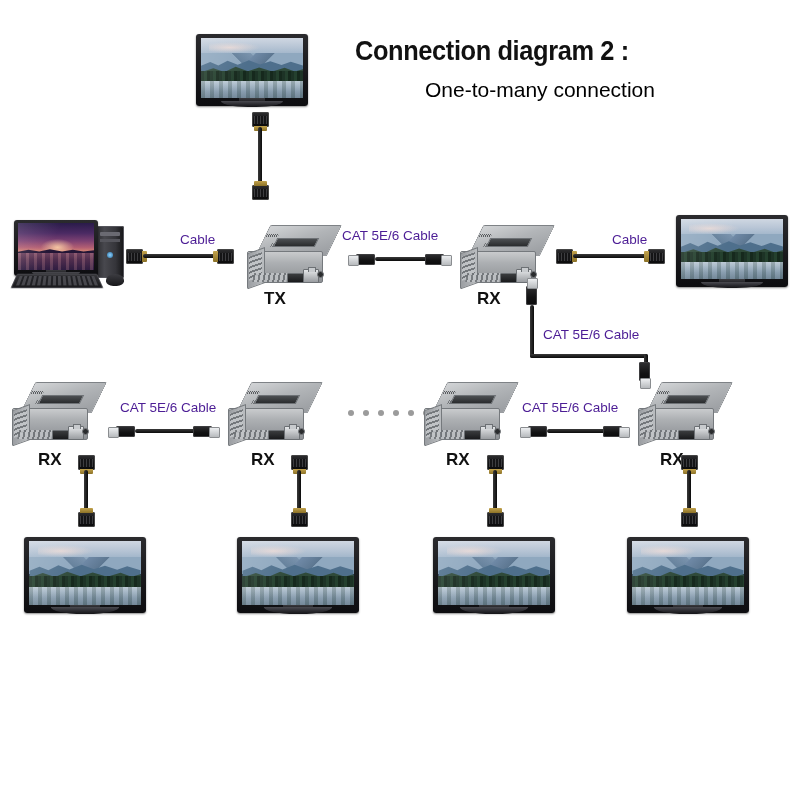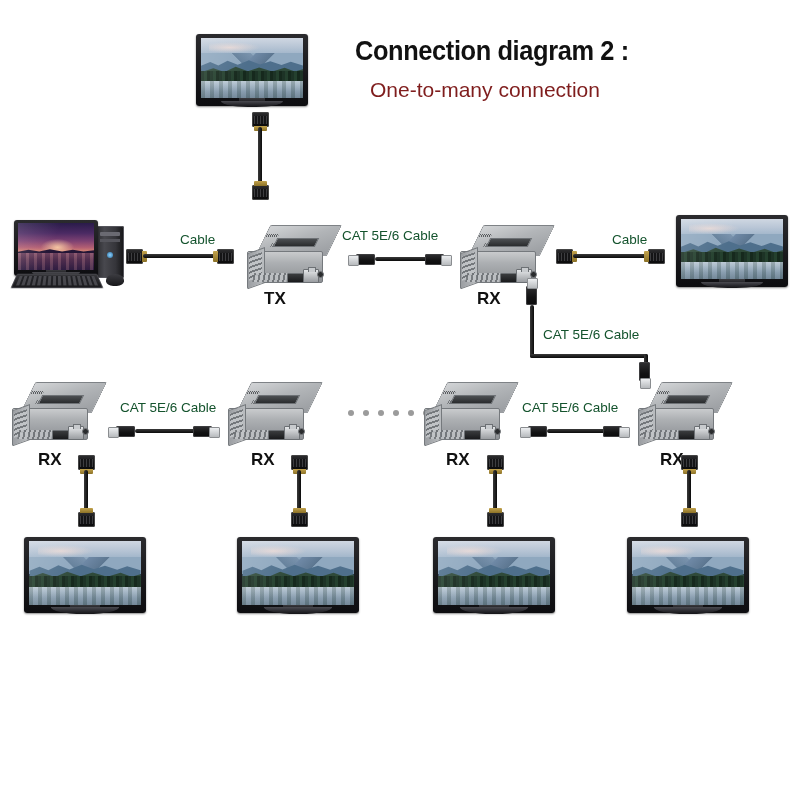--- a/index.html
+++ b/index.html
@@ -5,25 +5,25 @@
   html,body{margin:0;padding:0;background:#ffffff;}
   body{width:800px;height:800px;position:relative;overflow:hidden;
        font-family:"Liberation Sans",sans-serif;color:#111;}
   .stage{position:absolute;left:0;top:0;width:800px;height:564px;}
   .abs{position:absolute;}
 
   
   #title{left:355px;top:36px;width:320px;font-size:27px;font-weight:bold;
          letter-spacing:-0.4px;color:#111;white-space:nowrap;
          transform:scaleX(0.94);transform-origin:left top;}
-  #subtitle{left:370px;top:78px;width:340px;font-size:21px;color:#7f1d1d;white-space:nowrap;}
+  #subtitle{left:370px;top:78px;width:340px;font-size:21px;color:#000000;white-space:nowrap;text-align:center;}
   #notice{left:0px;top:700px;width:800px;text-align:center;font-size:21.5px;color:#111;white-space:nowrap;}
 
   
-  .lbl{font-size:13.5px;color:#14532d;white-space:nowrap;}
+  .lbl{font-size:13.5px;color:#4c1d95;white-space:nowrap;}
   .devlbl{font-size:17px;font-weight:bold;color:#111;white-space:nowrap;}
 
   
   .tv{position:absolute;}
   .tv .bezel{position:absolute;left:0;top:0;width:100%;height:100%;
       background:linear-gradient(180deg,#2b2b2e 0%,#17171a 60%,#0d0d10 100%);
       border-radius:3px;box-shadow:0 1px 2px rgba(0,0,0,.45);}
   .tv .screen{position:absolute;left:4.5%;top:5%;width:91%;height:84%;overflow:hidden;
       background:#0b1622;}
   .tv .sky{position:absolute;left:0;top:0;width:100%;height:40%;

